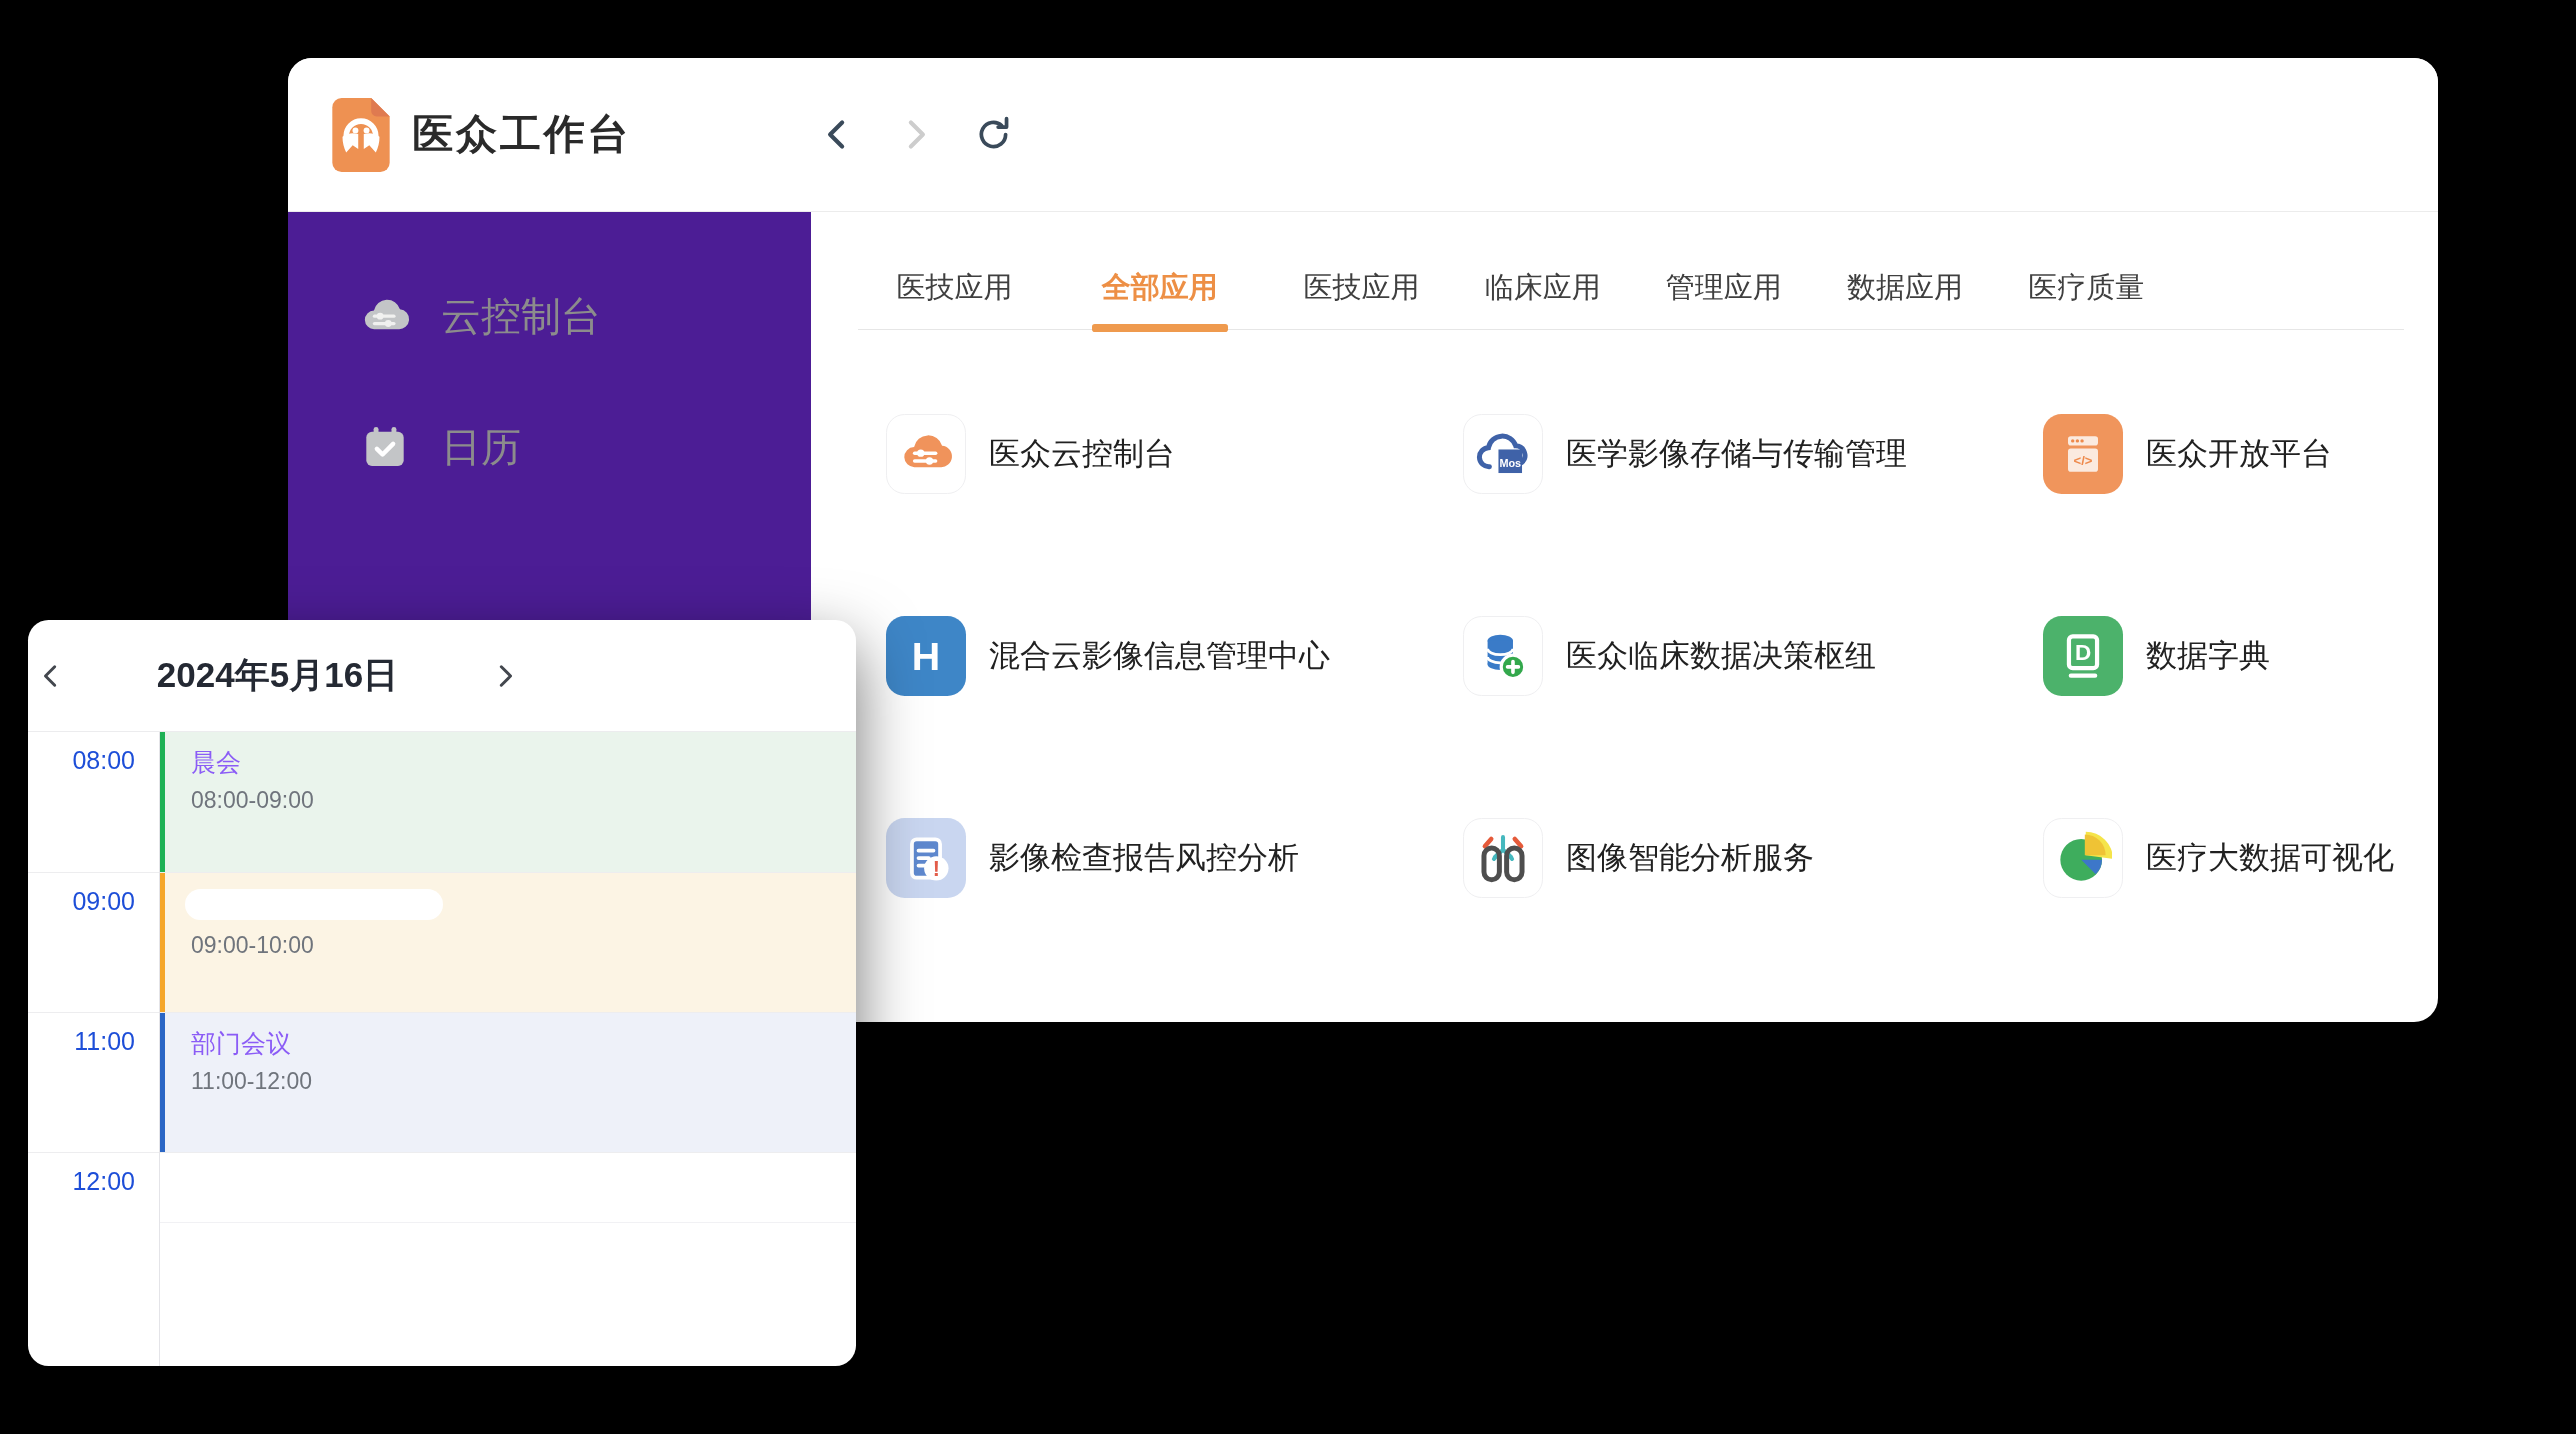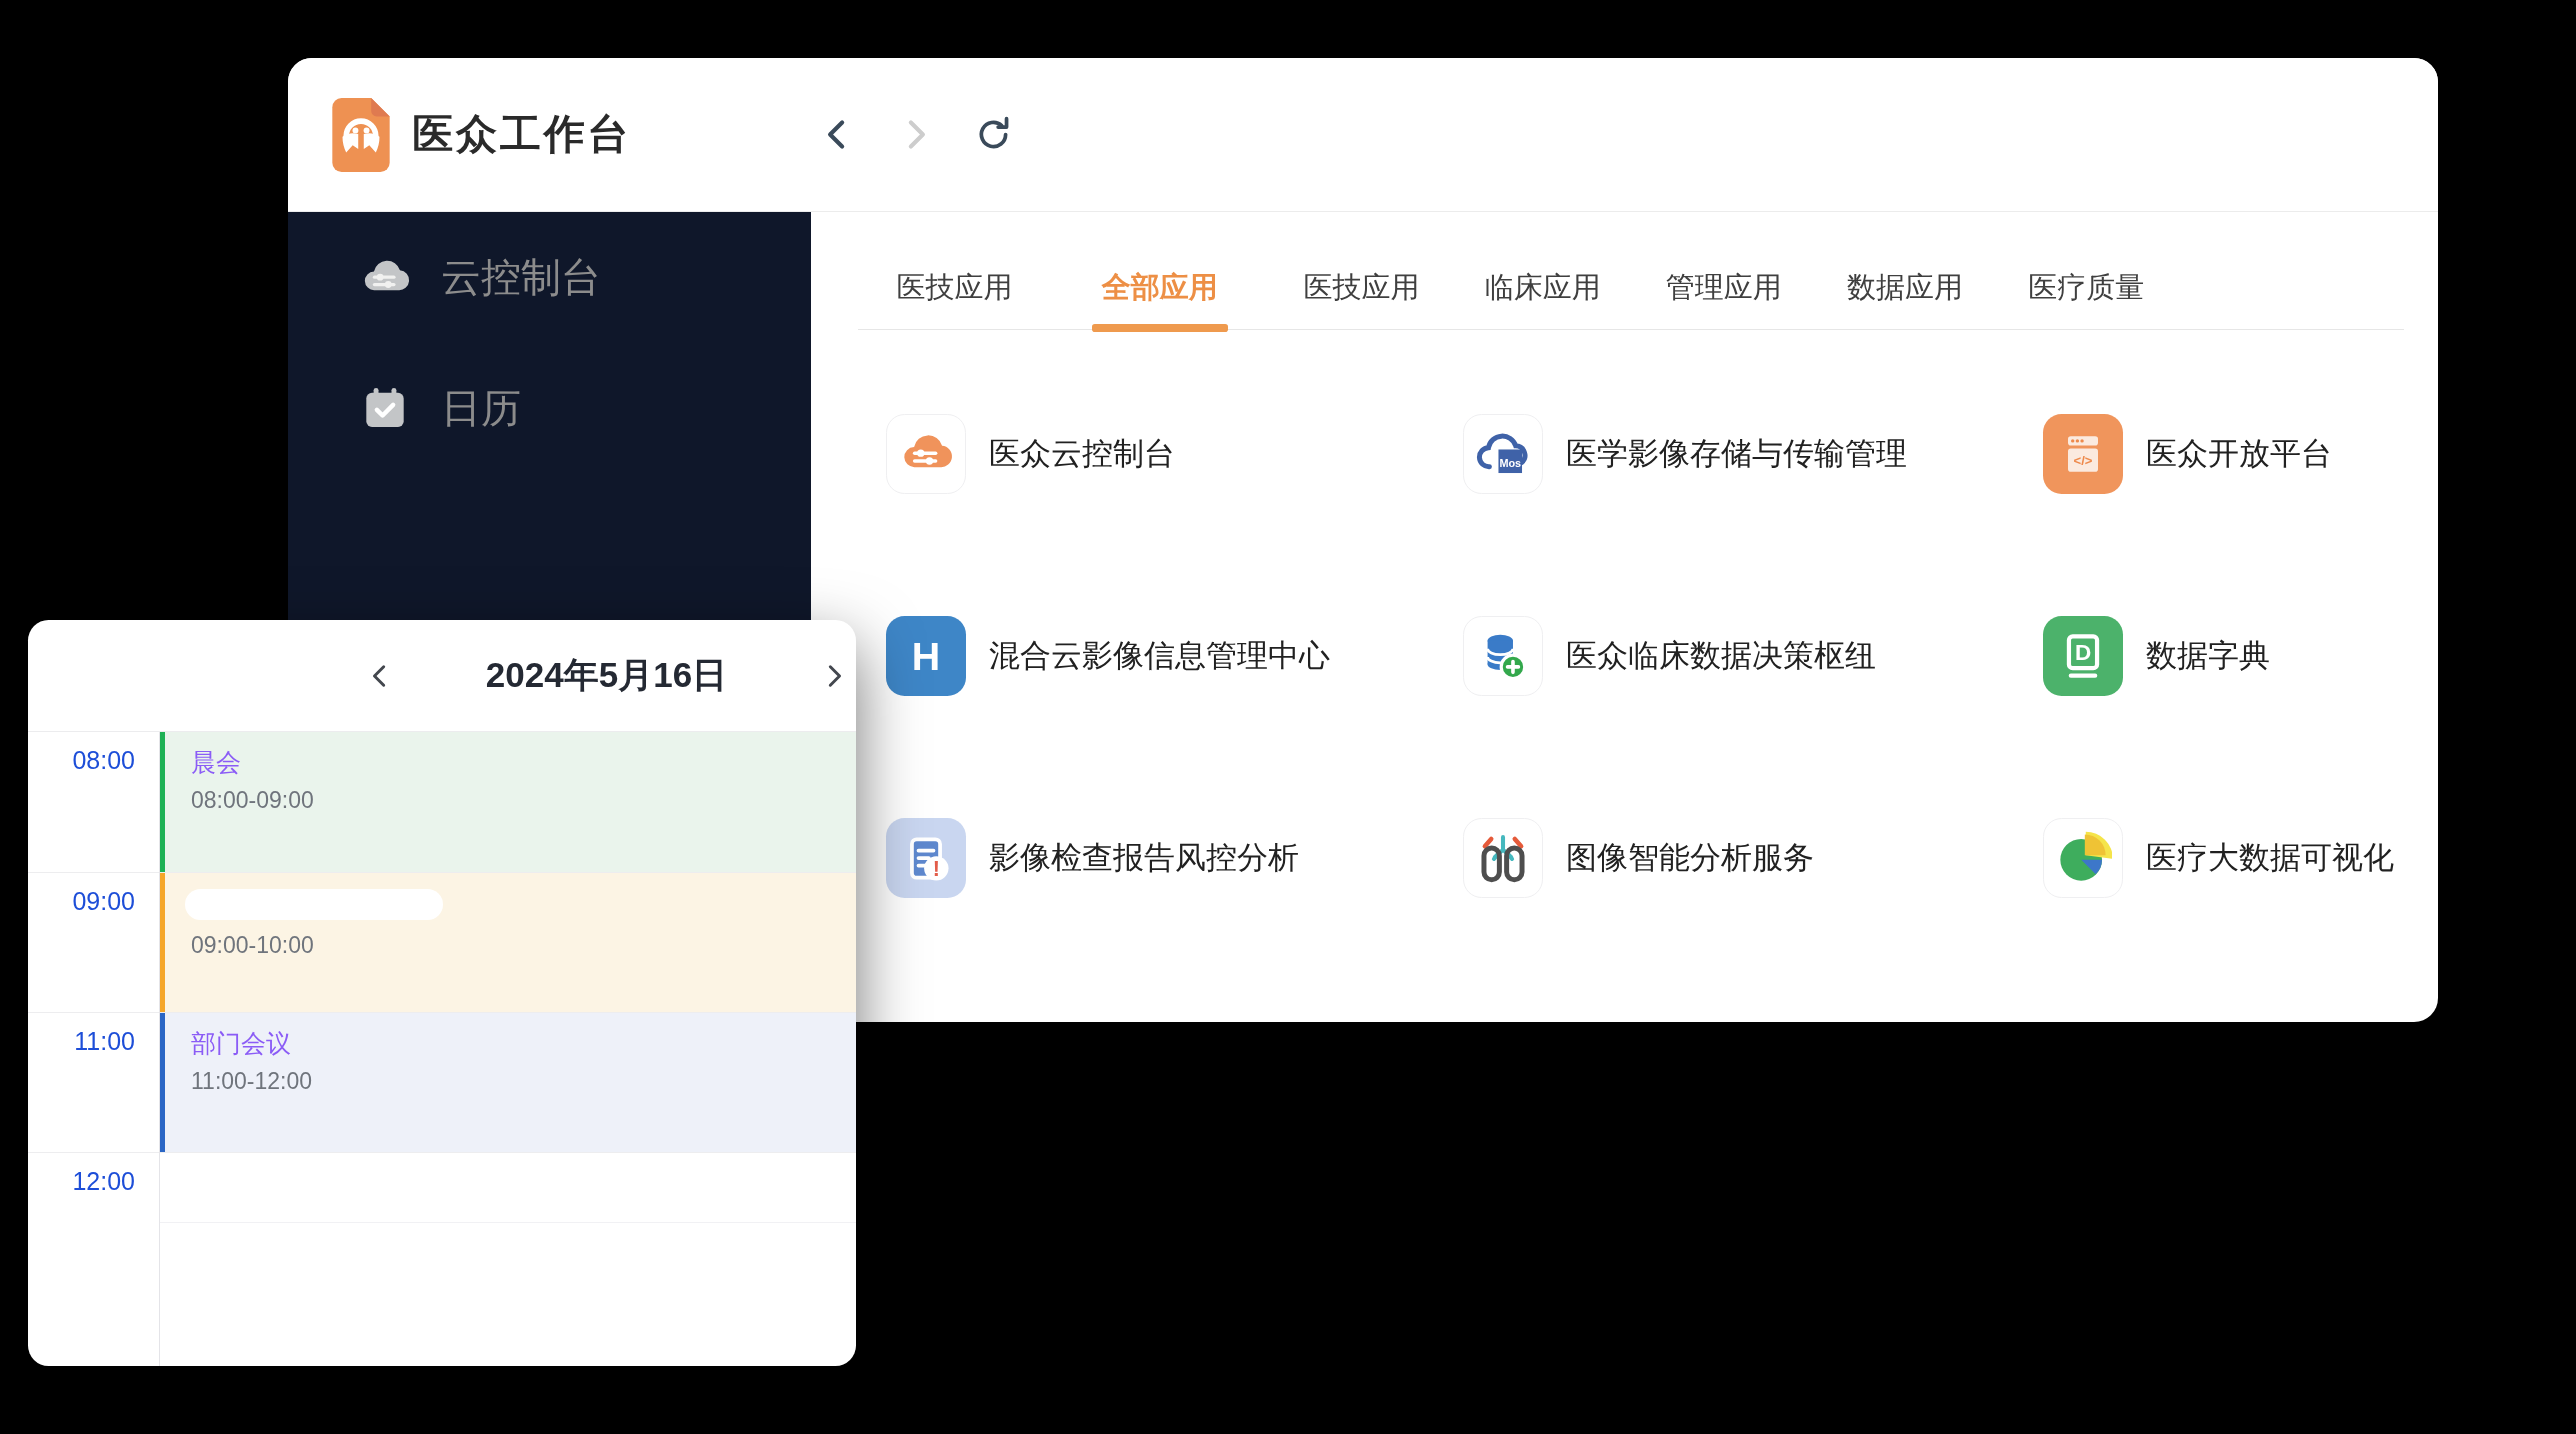--- a/index.html
+++ b/index.html
@@ -10,21 +10,21 @@
   .window{position:absolute;left:288px;top:58px;width:2150px;height:964px;background:#fff;
           border-radius:24px;overflow:hidden;display:flex;flex-direction:column;}
   .win-header{height:153px;flex:none;display:flex;align-items:center;padding-left:44px;
               border-bottom:0.9px solid #ececec;background:#fff;}
   .logo{width:58px;height:74px;flex:none;margin-right:22.3px;}
   .win-title{font-size:41px;font-weight:700;color:#2a2a2a;letter-spacing:2.8px;}
   .nav{display:flex;align-items:center;gap:37px;margin-left:186px;}
   .nav-btn{width:41px;height:41px;display:flex;align-items:center;justify-content:center;cursor:pointer;}
 
   .win-body{flex:1;display:flex;min-height:0;}
-  .sidebar{width:523px;flex:none;background:#0f172a;}
+  .sidebar{width:523px;flex:none;background:#4c1d95;padding-top:39px;}
   .side-item{height:131px;display:flex;align-items:center;padding-left:71px;gap:30px;
              color:#8c8c8c;font-size:40px;cursor:pointer;}
   .side-item svg{flex:none;}
 
   .content{flex:1;min-width:0;}
   .tabbar{position:relative;margin-left:47px;margin-right:34px;height:118px;box-sizing:border-box;
           border-bottom:0.9px solid #e6e6e6;display:flex;gap:54px;padding-top:56px;}
   .tab{font-size:29px;color:#3f3f3f;padding:0 5.6px;position:relative;cursor:pointer;white-space:nowrap;}
   .tab:nth-child(1){margin-left:33px;margin-right:24px;}
   .tab:nth-child(2){margin-right:20.5px;}
@@ -46,21 +46,21 @@
   .ic-blue{background:#3E86C7;}
   .ic-green{background:#4CB26B;}
   .ic-peri{background:#C9D6F0;}
   .app-label{font-size:31px;color:#212121;font-weight:500;white-space:nowrap;}
 
   
   .calendar{position:absolute;left:28px;top:620px;width:828px;height:746px;background:#fff;
             border-radius:20.5px;box-shadow:0 24px 65px rgba(0,0,0,.55);overflow:hidden;
             display:flex;flex-direction:column;z-index:5;}
   .cal-header{height:111px;flex:none;display:flex;align-items:center;
-              border-bottom:0.9px solid #ececee;justify-content:flex-end;}
+              border-bottom:0.9px solid #ececee;}
   .cal-nav-btn{width:45px;height:45px;display:flex;align-items:center;justify-content:center;cursor:pointer;}
   .cal-title{width:409px;text-align:center;font-size:35px;color:#242933;font-weight:600;}
   .cal-body{flex:1;position:relative;}
   .cal-body::before{content:"";position:absolute;left:131px;top:0;bottom:0;width:0.9px;background:#e4e4e8;z-index:2;}
   .cal-row{height:140px;position:relative;border-top:0.9px solid #ededef;box-sizing:border-box;}
   .cal-row:first-child{border-top:none;}
   .cal-time{position:absolute;left:0;top:14px;width:107px;text-align:right;font-size:25px;color:#1d4ed8;}
   .cal-event{position:absolute;left:132px;right:0;top:0;bottom:0;border-left:5.6px solid;
              padding:13px 0 0 26px;box-sizing:border-box;}
   .ev-green{border-left-color:#1EB155;background:#EAF4EC;}

